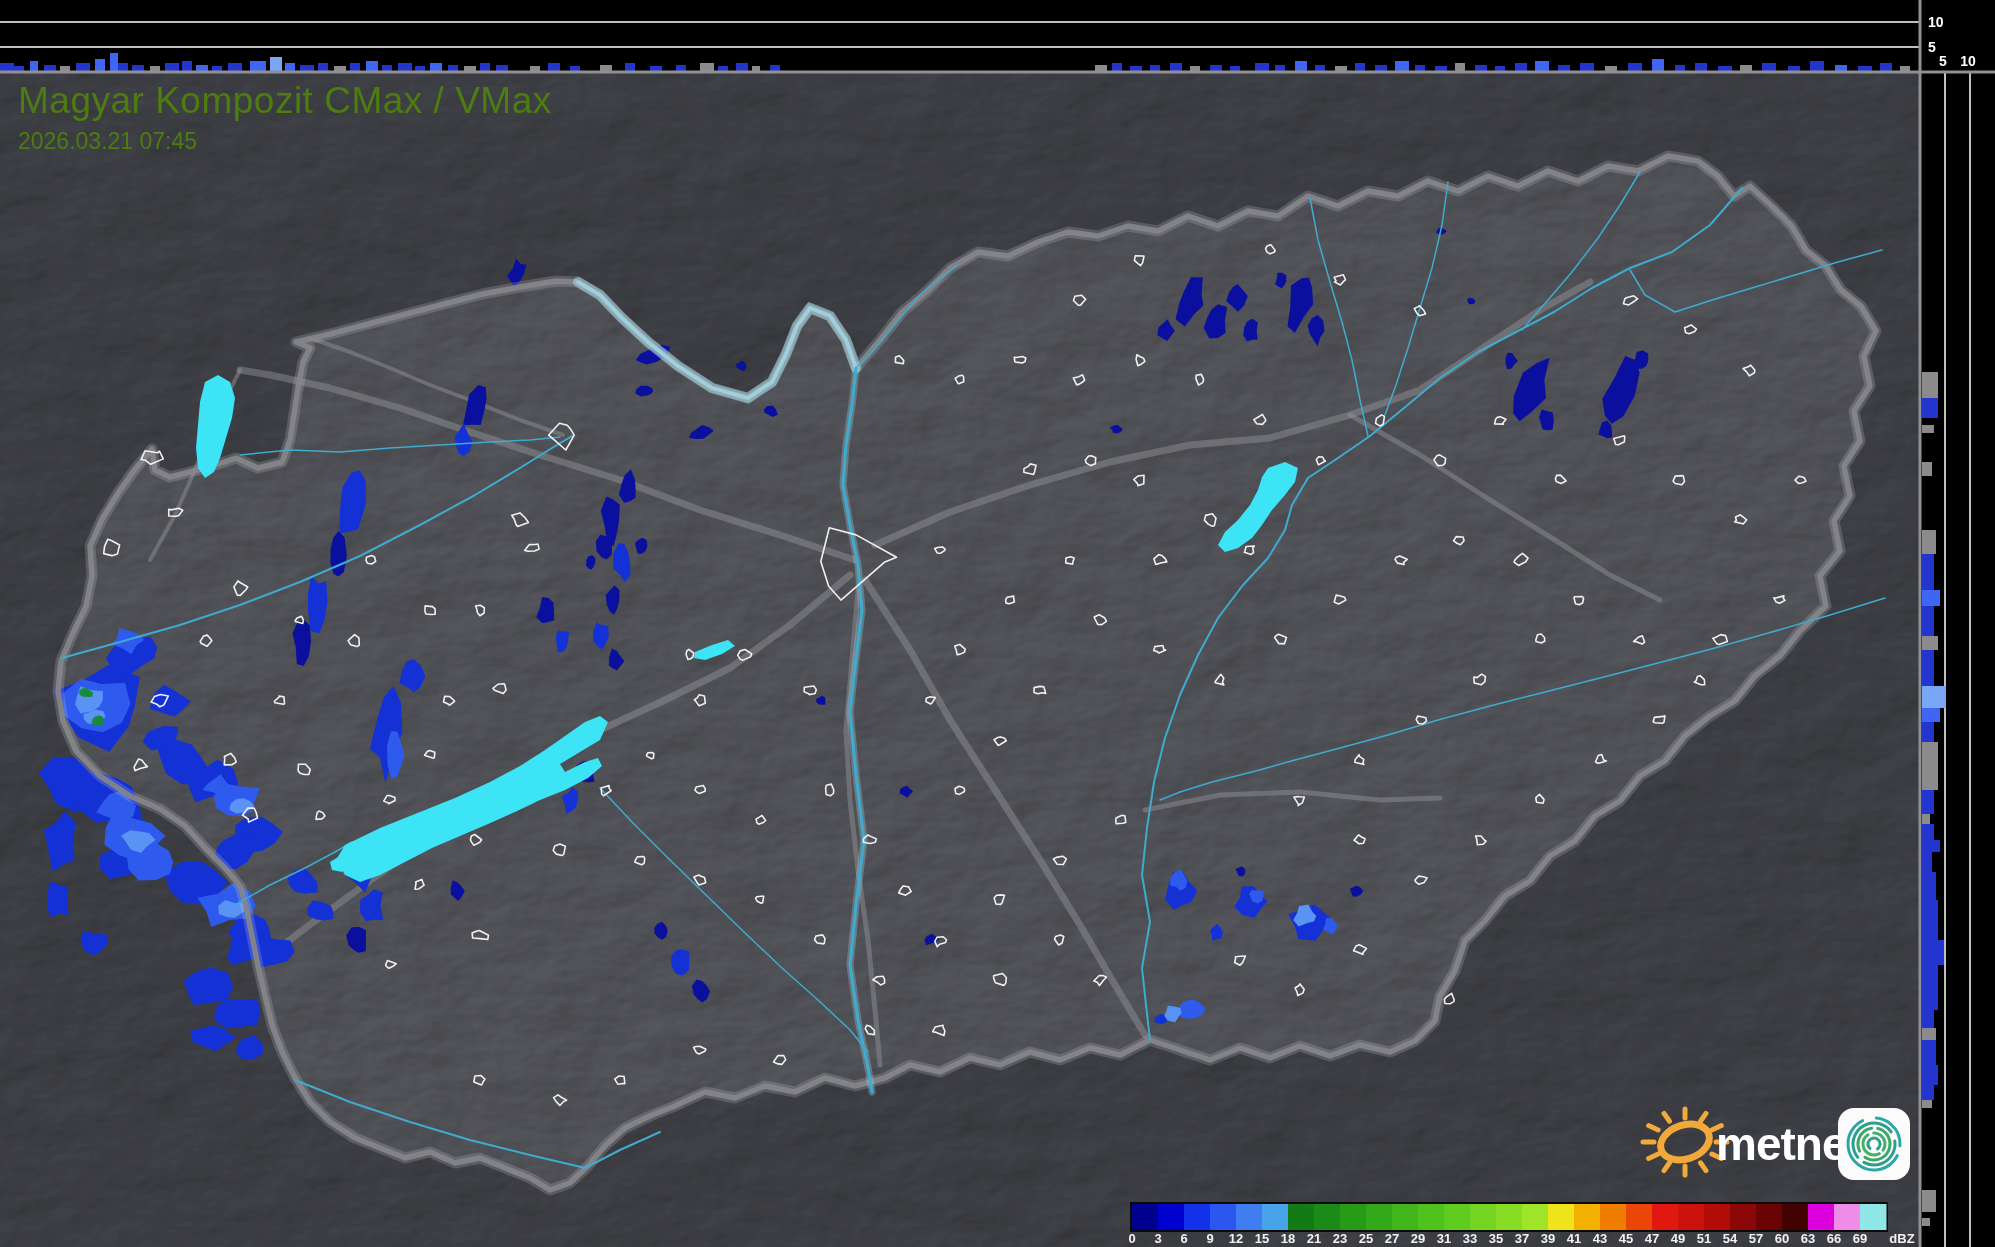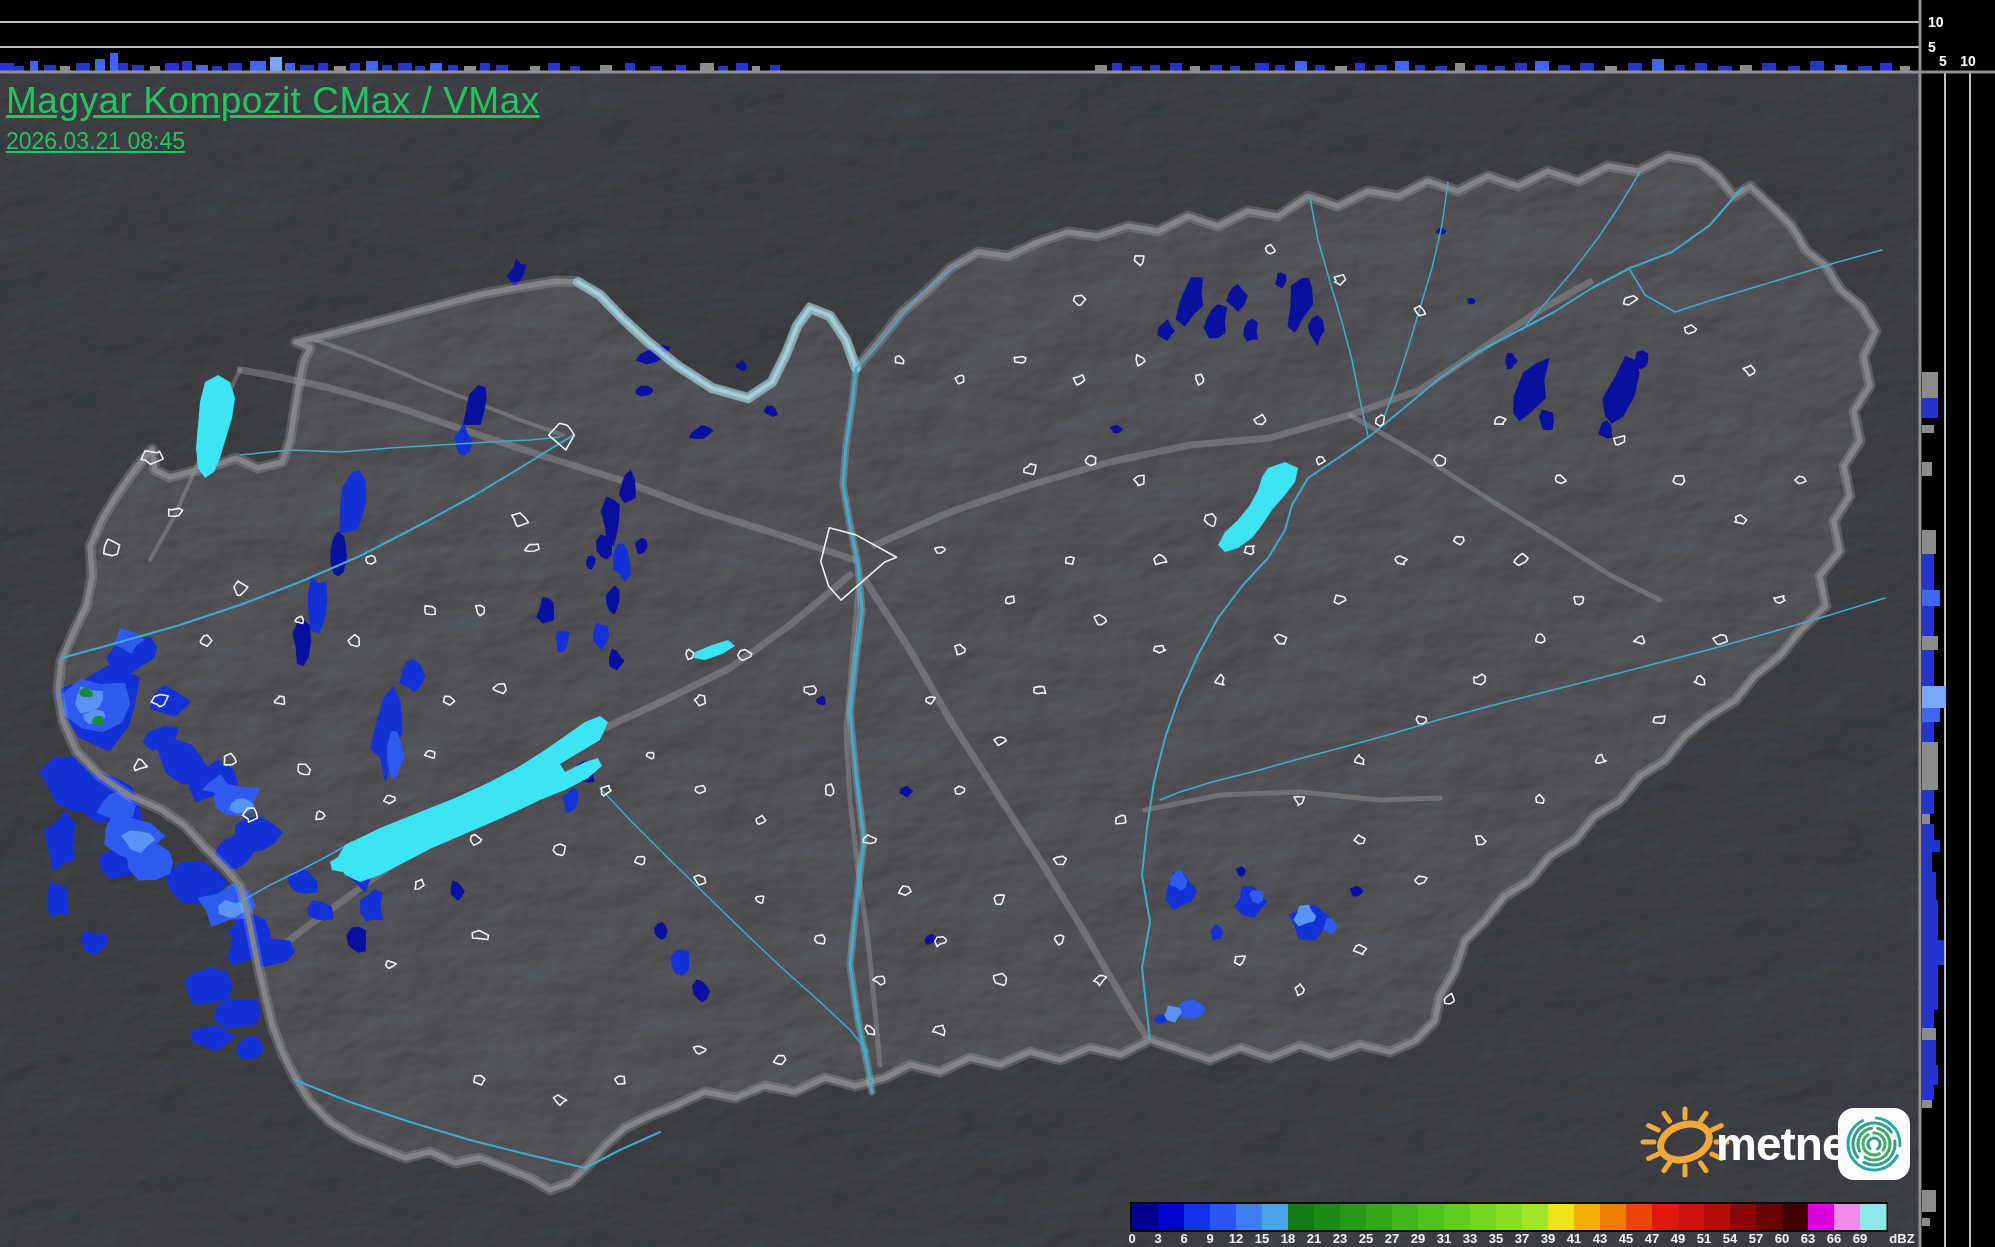--- a/index.html
+++ b/index.html
@@ -1,19 +1,19 @@
 <!DOCTYPE html>
 <html><head>
 <meta charset="utf-8">
 <style>
   html,body{margin:0;padding:0;background:#000;}
   .stage{position:relative;width:1995px;height:1247px;background:#000;overflow:hidden;
          font-family:"Liberation Sans",sans-serif;}
   #scene{position:absolute;left:0;top:0;}
-  .title-block{position:absolute;left:6px;top:80px;color:#22c55e;z-index:5;pointer-events:none;text-decoration:underline;}
+  .title-block{position:absolute;left:18px;top:80px;color:#4d7c0f;z-index:5;pointer-events:none;}
   .map-title{font-size:37px;font-weight:400;letter-spacing:0.5px;}
   .map-datetime{font-size:23px;margin-top:6px;}
 </style>
 </head>
 <body>
 
 <div class="stage">
   <svg id="scene" width="1995" height="1247" viewBox="0 0 1995 1247">
     <defs>
       <clipPath id="mapclip">
@@ -536,15 +536,15 @@
         <line x1="0" y1="72" x2="1995" y2="72" stroke="#909094" stroke-width="3"></line>
         <text x="1928" y="27" font-size="14" font-weight="bold" fill="#fff">10</text>
         <text x="1928" y="52" font-size="14" font-weight="bold" fill="#fff">5</text>
         <text x="1943" y="66" font-size="14" font-weight="bold" fill="#fff" text-anchor="middle">5</text>
         <text x="1968" y="66" font-size="14" font-weight="bold" fill="#fff" text-anchor="middle">10</text>
       </g>
   </svg>
 
   <div class="title-block">
     <div class="map-title">Magyar Kompozit CMax / VMax</div>
-    <div class="map-datetime">2026.03.21 08:45</div>
+    <div class="map-datetime">2026.03.21 07:45</div>
   </div>
 </div>
 
 </body></html>

